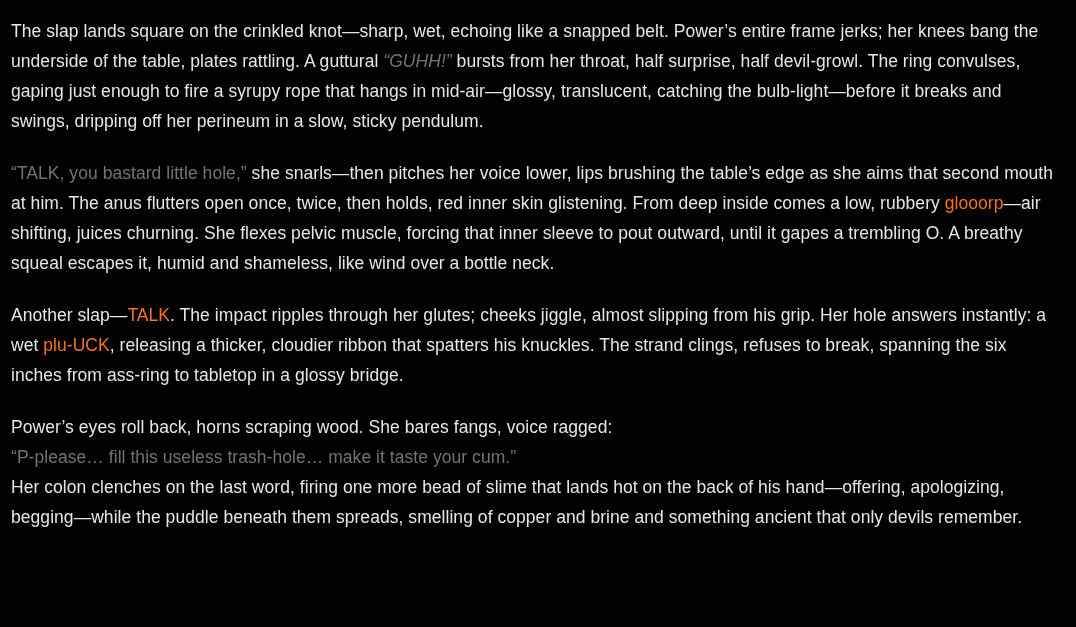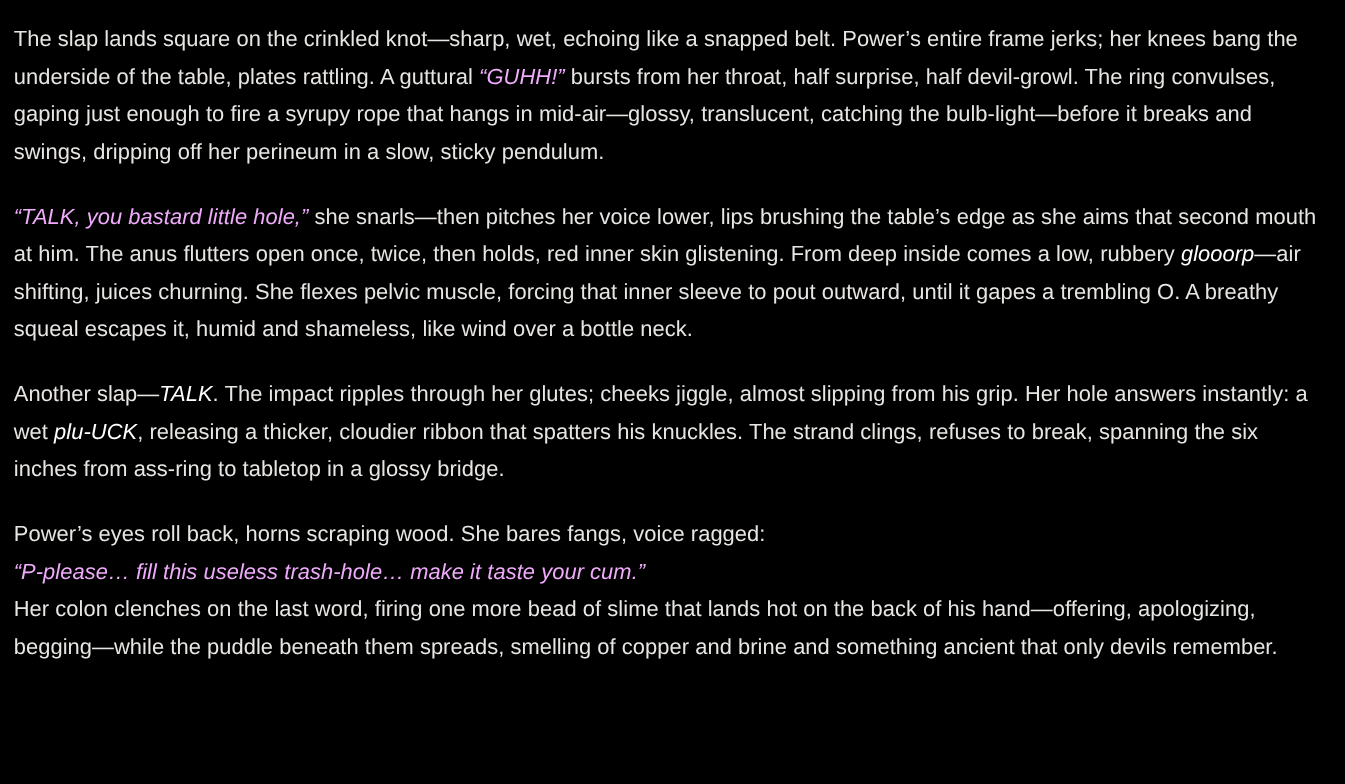--- a/index.html
+++ b/index.html
@@ -24,30 +24,28 @@
     color: #e8e6e3;
     font-size: 17.5px;
     line-height: 30px;
     margin: 0 0 22px 0;
     letter-spacing: 0.05px;
   }
   .para:last-child {
     margin-bottom: 0;
   }
   .quote {
-    color: #f0abfc;
-    font-style: italic;
+    color: #737373;
   }
   .quote-italic {
-    color: #f0abfc;
+    color: #737373;
     font-style: italic;
   }
   .sfx {
-    color: #ffffff;
-    font-style: italic;
+    color: #f97316;
   }
 </style>
 </head>
 <body>
 
 <div class="page">
   <p class="para">The slap lands square on the crinkled knot—sharp, wet, echoing like a snapped belt. Power’s entire frame jerks; her knees bang the underside of the table, plates rattling. A guttural <span class="quote-italic">“GUHH!”</span> bursts from her throat, half surprise, half devil-growl. The ring convulses, gaping just enough to fire a syrupy rope that hangs in mid-air—glossy, translucent, catching the bulb-light—before it breaks and swings, dripping off her perineum in a slow, sticky pendulum.</p>
   <p class="para"><span class="quote">“TALK, you bastard little hole,”</span> she snarls—then pitches her voice lower, lips brushing the table’s edge as she aims that second mouth at him. The anus flutters open once, twice, then holds, red inner skin glistening. From deep inside comes a low, rubbery <span class="sfx">glooorp</span>—air shifting, juices churning. She flexes pelvic muscle, forcing that inner sleeve to pout outward, until it gapes a trembling O. A breathy squeal escapes it, humid and shameless, like wind over a bottle neck.</p>
   <p class="para">Another slap—<span class="sfx">TALK</span>. The impact ripples through her glutes; cheeks jiggle, almost slipping from his grip. Her hole answers instantly: a wet <span class="sfx">plu-UCK</span>, releasing a thicker, cloudier ribbon that spatters his knuckles. The strand clings, refuses to break, spanning the six inches from ass-ring to tabletop in a glossy bridge.</p>
   <p class="para">Power’s eyes roll back, horns scraping wood. She bares fangs, voice ragged:<br><span class="quote">“P-please… fill this useless trash-hole… make it taste your cum.”</span><br>Her colon clenches on the last word, firing one more bead of slime that lands hot on the back of his hand—offering, apologizing, begging—while the puddle beneath them spreads, smelling of copper and brine and something ancient that only devils remember.</p>

